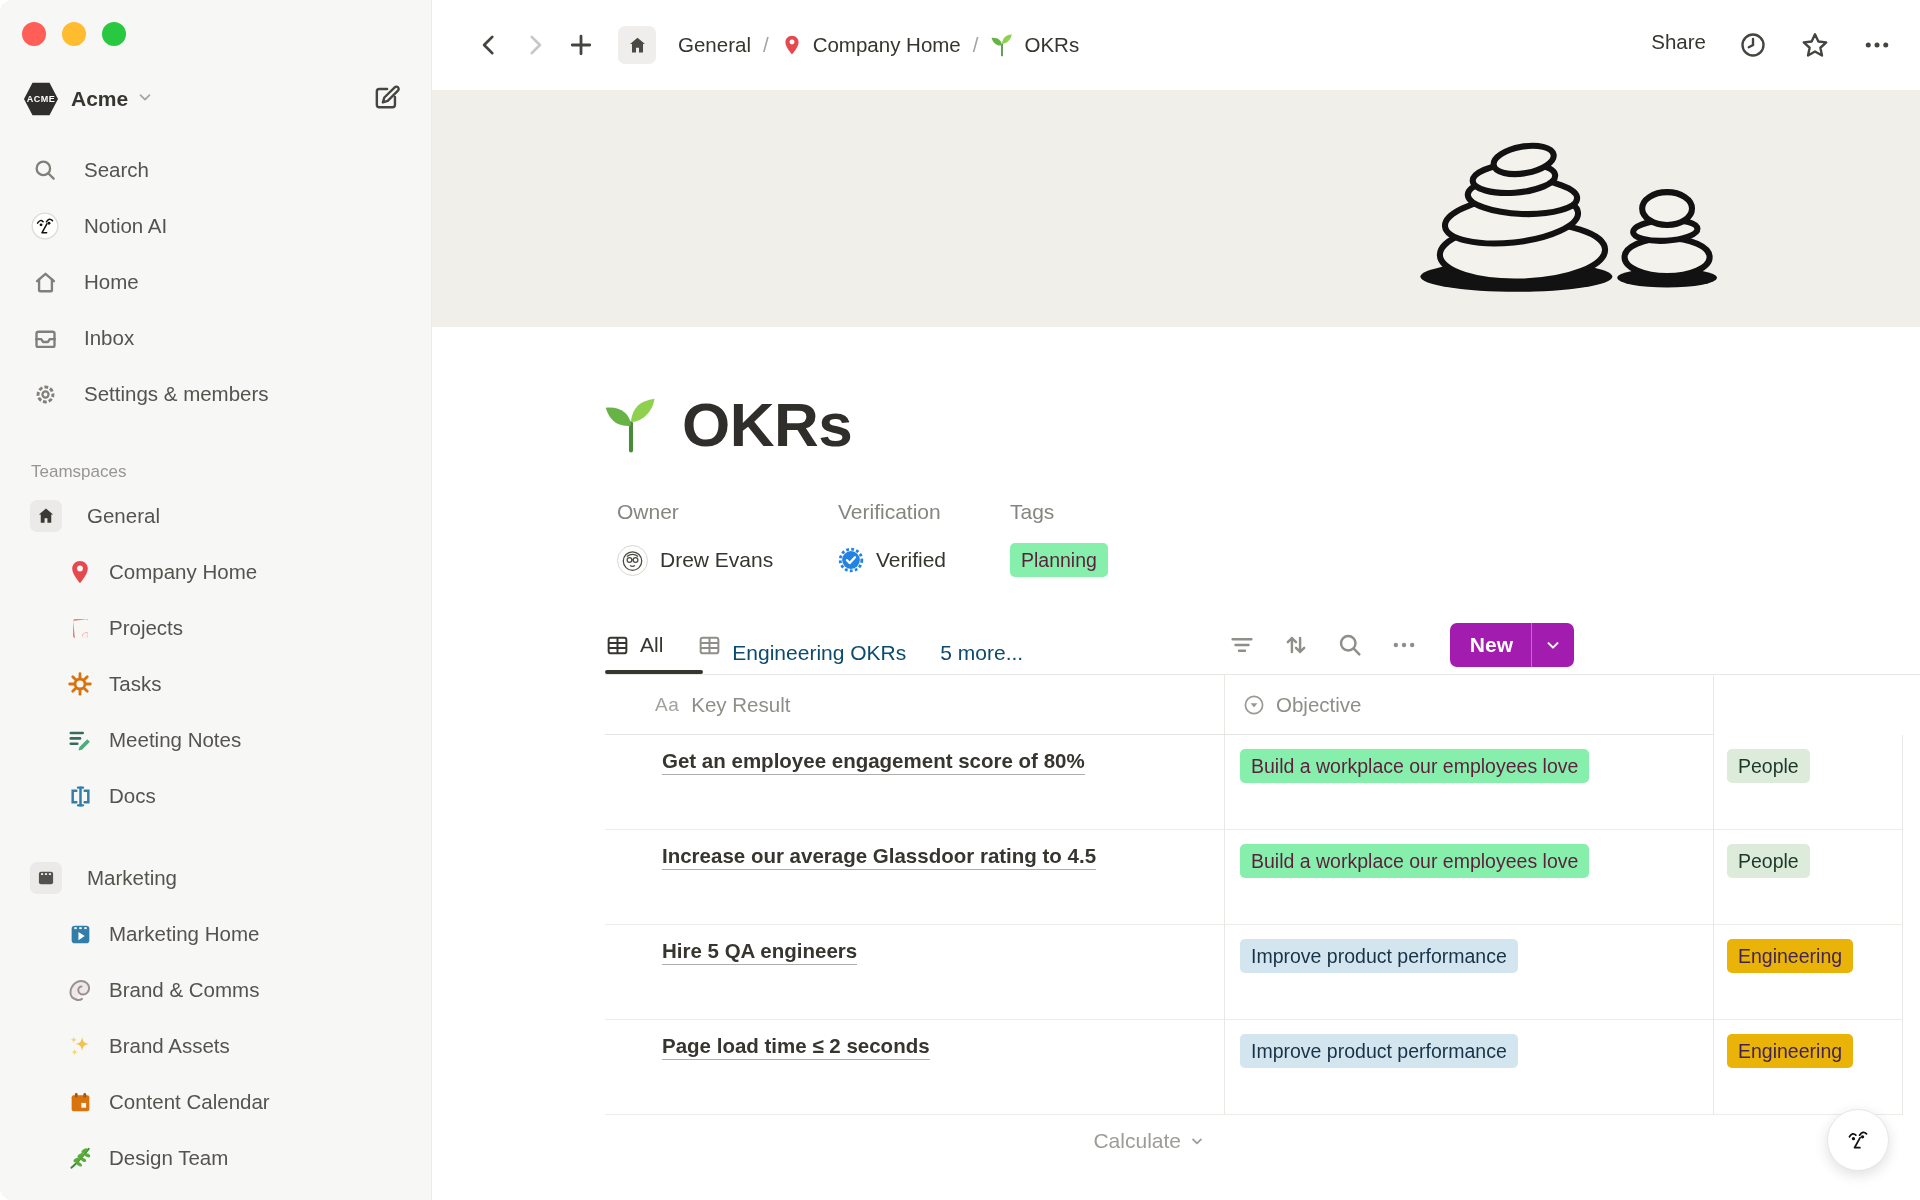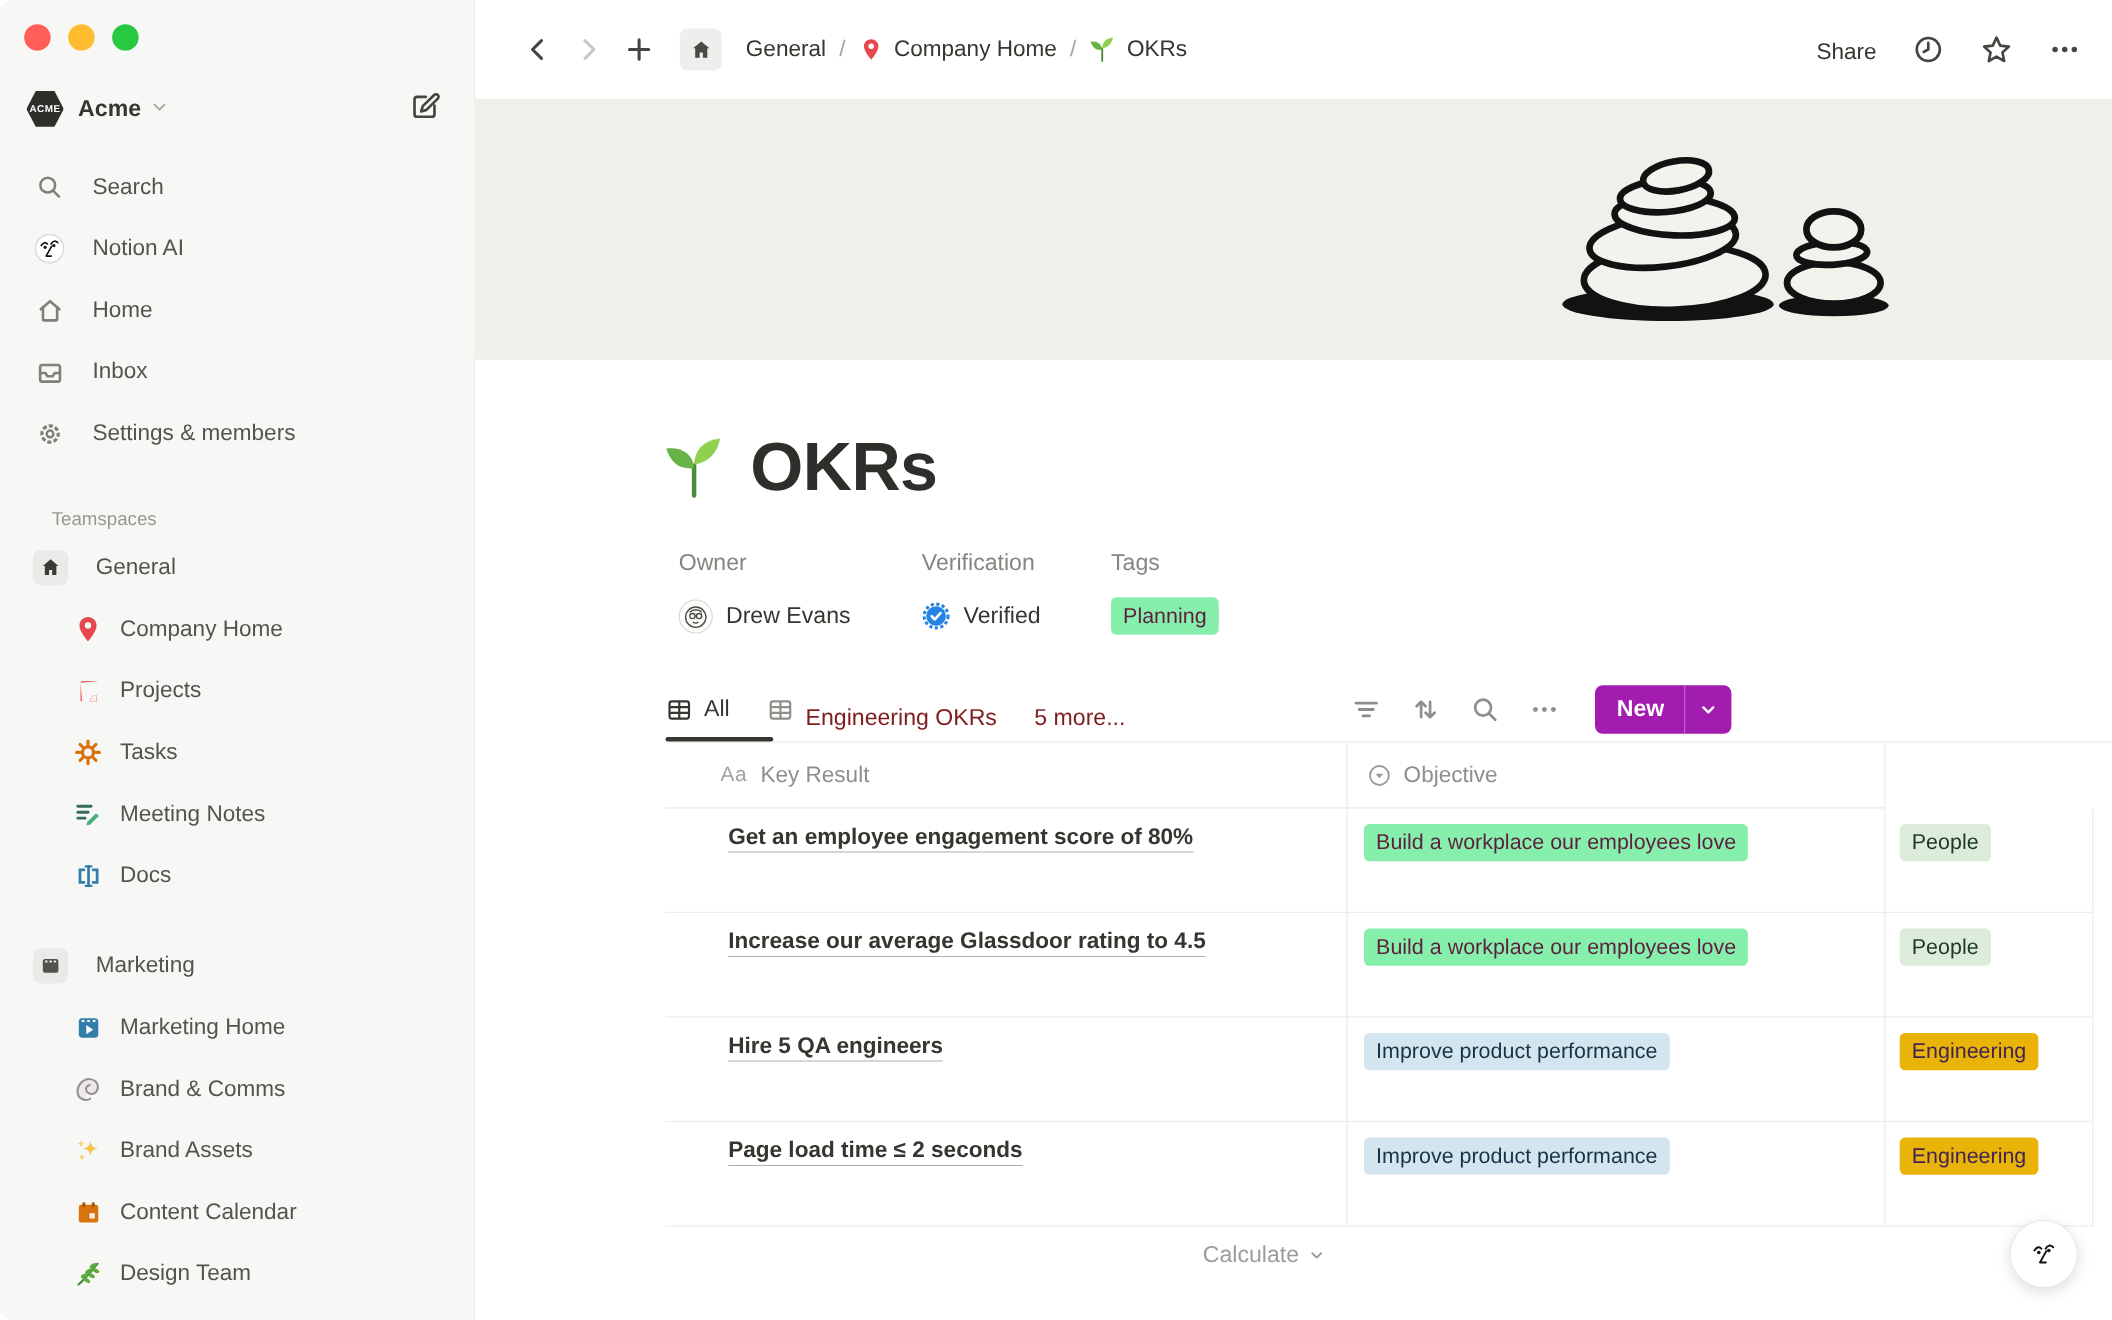--- a/index.html
+++ b/index.html
@@ -17,40 +17,40 @@
              display:flex; align-items:center; justify-content:center;
              clip-path:polygon(25% 2%,75% 2%,100% 50%,75% 98%,25% 98%,0% 50%); }
   .ws-name { font-size:21px; font-weight:700; color:#373530; margin-left:13px; }
   .ws-chev { margin-left:8px; }
   .ws-spacer { flex:1; }
 
   .side-item { display:flex; align-items:center; height:56px; padding-left:31px; font-size:20.5px; font-weight:500; color:#55534E; cursor:pointer; }
   .side-item .ic { width:28px; display:flex; justify-content:center; margin-right:25px; }
   .side-group-top { margin-top:26px; }
 
-  .section-label { font-size:17px; font-weight:500; color:#98968F; padding:0 0 6px 31px; margin-top:40px;margin-left:16px; }
+  .section-label { font-size:17px; font-weight:500; color:#98968F; padding:0 0 6px 31px; margin-top:40px; }
 
   .ts-item { display:flex; align-items:center; height:56px; padding-left:30px; font-size:20.5px; font-weight:500; color:#55534E; cursor:pointer; }
   .ts-icon-box { width:32px; height:32px; border-radius:7px; background:#EBEAE8; display:flex; align-items:center; justify-content:center; margin-right:25px; }
   .ts-child { display:flex; align-items:center; height:56px; padding-left:66px; font-size:20.5px; font-weight:500; color:#55534E; cursor:pointer; }
   .ts-child .ic { width:28px; display:flex; justify-content:center; margin-right:15px; }
   .ts-gap { height:26px; }
 
   
   .main { flex:1; height:100%; position:relative; background:#fff; display:flex; flex-direction:column; }
 
   .topbar { height:90px; display:flex; align-items:center; padding:0 28px 0 40px; }
   .tb-left { display:flex; align-items:center; gap:12px; }
   .nav-btn { display:flex; align-items:center; justify-content:center; width:34px; height:34px; cursor:pointer; }
   .crumb-house { width:38px; height:38px; background:#EFEEEC; border-radius:7px; display:flex; align-items:center; justify-content:center; margin-left:8px; cursor:pointer; }
   .crumb { display:flex; align-items:center; gap:10px; font-size:20.5px; color:#37352F; margin-left:10px; }
   .crumb .sep { color:#A5A39E; margin:0 2px; }
   .crumb .crumb-link { cursor:pointer; }
   .tb-spacer { flex:1; }
-  .tb-right { display:flex; align-items:flex-end; gap:32px; }
+  .tb-right { display:flex; align-items:flex-start; gap:32px; }
   .share { font-size:20.5px; color:#37352F; cursor:pointer; }
 
   .cover { height:237px; background:#F1EFE9; position:relative; }
   .cover svg { position:absolute; left:975px; top:44px; }
 
   .content { flex:1; position:relative; }
   .title-row { display:flex; align-items:center; gap:22px; margin:62px 0 0 170px; }
   .page-title { font-size:62px; font-weight:700; letter-spacing:-0.5px; color:#2F2E2B; }
 
   .props { display:flex; margin:40px 0 0 185px; }
@@ -65,21 +65,21 @@
   .pill.green  { background:#DCEBDA; color:#1C3829; }
   .pill.blue   { background:#D3E5EF; color:#183347; }
   .pill.purple { background:#eab308; color:#412454; }
 
   
   .db { margin-top:36px; position:relative; }
   .tabbar { margin-left:173px; width:1142px; height:58px; display:flex; align-items:center; position:relative; }
   .tab { display:flex; align-items:center; gap:10px; height:100%; position:relative; cursor:pointer; }
   .tab .tab-label { font-size:21px; font-weight:500; }
   .tab.active .tab-label { color:#37352F; }
-  .tab.inactive .tab-label, .more-tabs { color:#7f1d1d;margin-top:16px; }
+  .tab.inactive .tab-label, .more-tabs { color:#0c4a6e;margin-top:16px; }
   .tab + .tab { margin-left:34px; }
   .more-tabs { font-size:21px; margin-left:34px; cursor:pointer; }
   .tab-underline { position:absolute; left:0; bottom:0; width:98px; height:4px; background:#37352F; border-radius:2px; z-index:2; }
   .toolbar { margin-left:auto; display:flex; align-items:center; gap:26px; }
   .tool-btn { display:flex; align-items:center; justify-content:center; cursor:pointer; }
   .new-btn { display:flex; align-items:stretch; background:#a21caf; border-radius:7px; overflow:hidden; margin-left:6px; height:44px; cursor:pointer; }
   .new-btn .new-label { display:flex; align-items:center; padding:0 18px 0 20px; color:#fff; font-size:21px; font-weight:700; }
   .new-btn .new-split { width:1px; background:rgba(255,255,255,.35); }
   .new-btn .new-caret { display:flex; align-items:center; padding:0 12px; }
   .tab-divider { margin-left:173px; width:1315px; border-top:1px solid #E8E7E4; }

